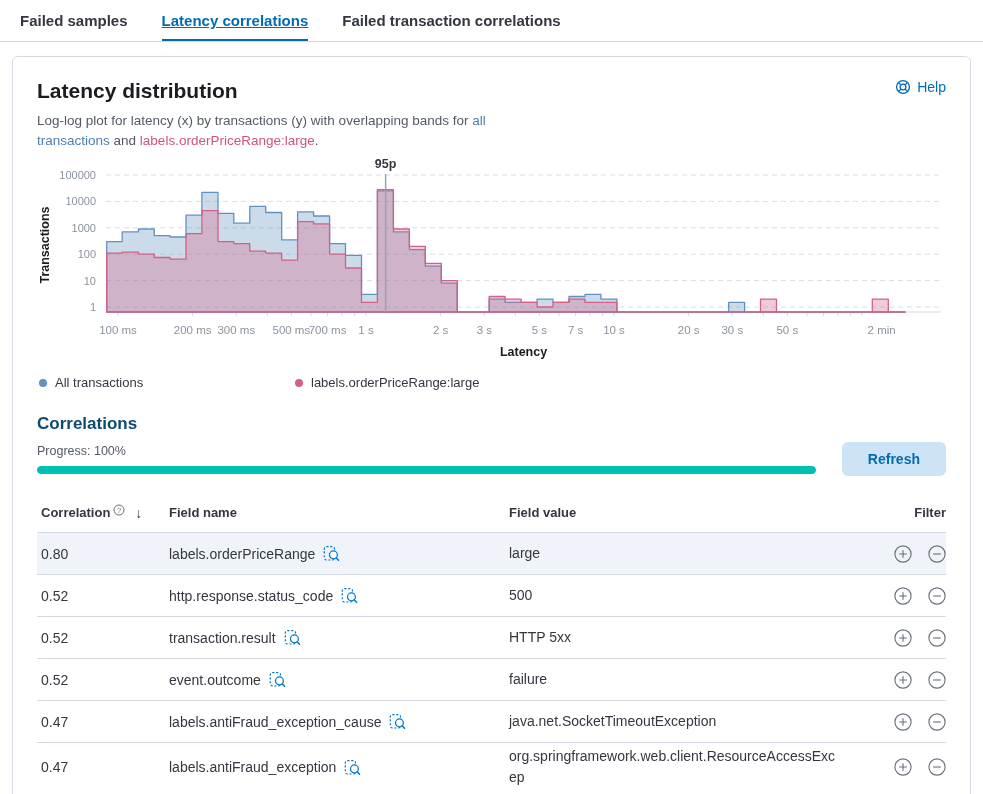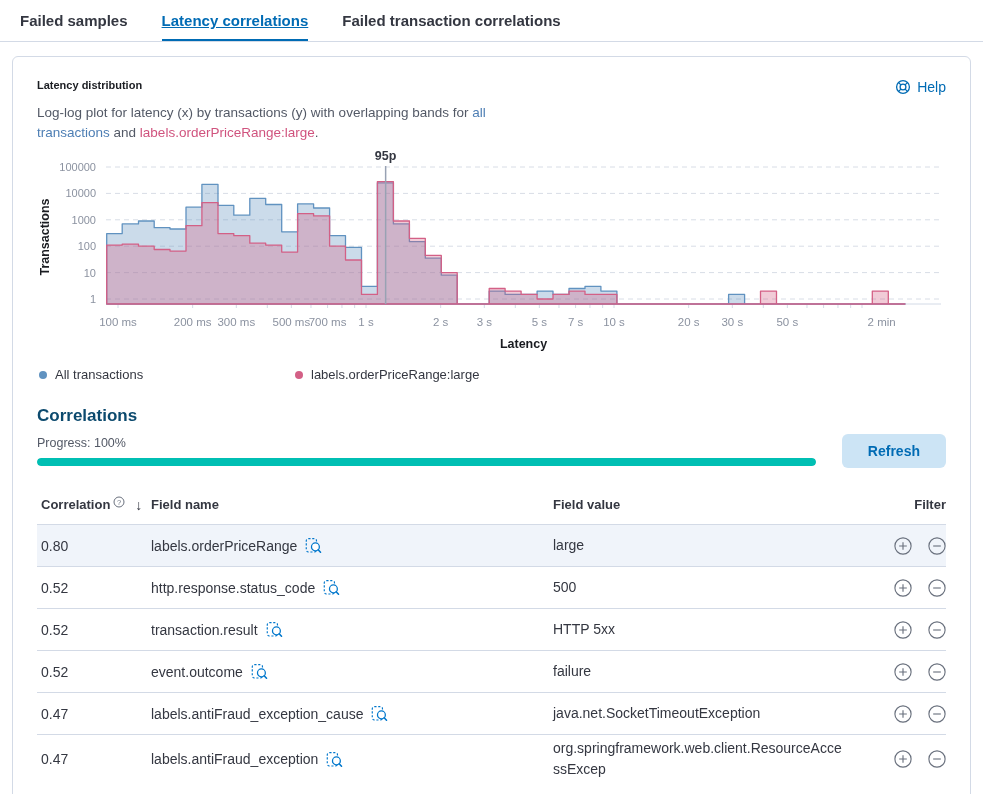--- a/index.html
+++ b/index.html
@@ -9,21 +9,21 @@
     background:#fff; color:#343741;
     font-family:"Liberation Sans", sans-serif;
   }
   
   .tabs { display:flex; gap:34px; padding:12px 0 0 20px; border-bottom:1px solid #d3dae6; }
   .tab { font-size:15px; font-weight:700; padding-bottom:12px; cursor:pointer; color:#343741; }
   .tab.active { color:#006BB4; text-decoration:underline; box-shadow:inset 0 -2px 0 #006BB4; }
   
   .panel { margin:14px 12px 0; border:1px solid #d3dae6; border-radius:6px; padding:22px 24px; height:900px; }
   .panel-head { display:flex; justify-content:space-between; align-items:flex-start; }
-  .panel-title { font-size:11px; font-weight:700; color:#1a1c21; margin:0; }
+  .panel-title { font-size:21px; font-weight:700; color:#1a1c21; margin:0; }
   .help-link { display:flex; align-items:center; gap:6px; color:#006BB4; font-size:14px; cursor:pointer; }
   .subtitle { font-size:13.5px; color:#535966; line-height:20px; max-width:480px; margin-top:8px; }
   .link-blue { color:#4d7eb4; cursor:pointer; }
   .link-pink { color:#d0537e; cursor:pointer; }
   
   svg.chart { display:block; margin-top:6px; }
   .legend { display:flex; margin-top:14px; font-size:13px; padding-left:2px; }
   .legend-item { display:flex; align-items:center; gap:8px; width:256px; cursor:pointer; }
   .dot { width:8px; height:8px; border-radius:50%; flex:none; }
   
@@ -32,21 +32,21 @@
   .progress-left { flex:1; margin-right:26px; }
   .progress-label { font-size:12.5px; color:#535966; margin-bottom:8px; }
   .progress-track { height:8px; border-radius:4px; background:#e9edf3; overflow:hidden; }
   .progress-fill { height:100%; background:#00BFB3; border-radius:4px; }
   .refresh-btn { background:#cce4f5; color:#006BB4; font-weight:700; font-size:14px; border:none;
                  border-radius:6px; padding:9px 26px; cursor:pointer; font-family:inherit; }
   
   .table { margin-top:18px; font-size:14px; }
   .thead { display:flex; align-items:center; font-size:13px; font-weight:700; padding:8px 0 9px; }
   .col-corr { width:114px; padding-left:4px; flex:none; }
-  .col-name { width:402px; flex:none; display:flex; align-items:center; gap:8px; }
+  .col-name { width:340px; flex:none; display:flex; align-items:center; gap:8px;margin-left:18px; }
   .col-value { flex:1; padding-right:12px; overflow-wrap:anywhere; line-height:21px; }
   .col-filter { width:92px; flex:none; display:flex; justify-content:flex-end; gap:16px; align-items:center; }
   .thead .col-filter { display:block; text-align:right; }
   .thead .col-corr { display:flex; align-items:center; gap:3px; }
   .sort-arrow { font-weight:400; font-size:14px; margin-left:7px; cursor:pointer; }
   .trow { display:flex; align-items:center; border-top:1px solid #d3dae6; min-height:42px; padding:3px 0; }
   .trow.hl { background:#f0f4fa; }
   .icon-btn { background:none; border:none; padding:0; cursor:pointer; color:#69707D; display:flex; }
   .inspect-btn { background:none; border:none; padding:0; cursor:pointer; color:#0077CC; display:flex; }
 </style>

